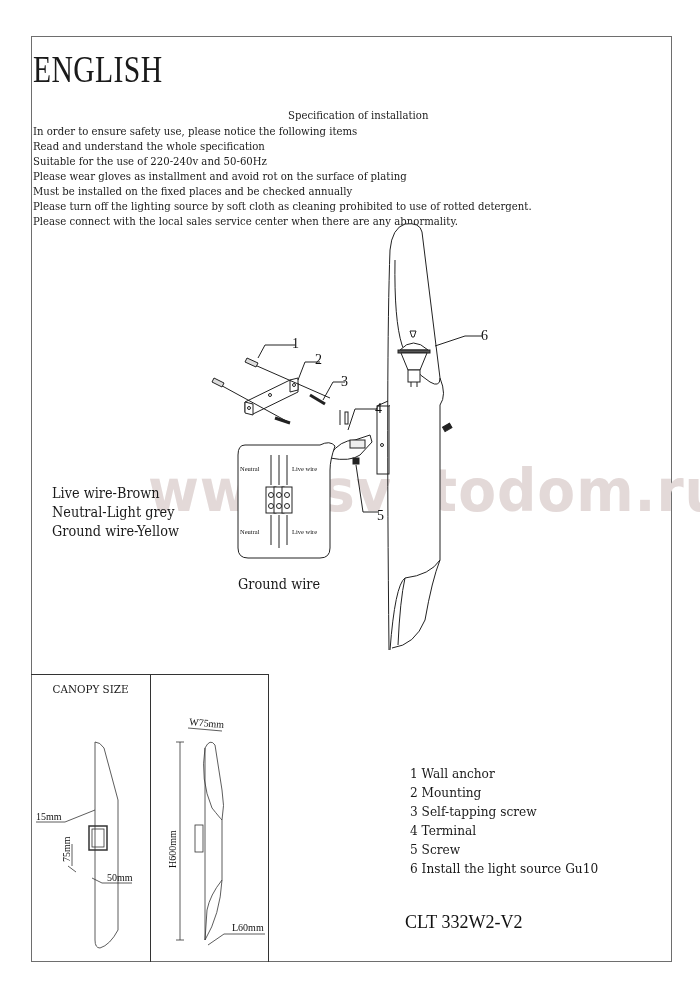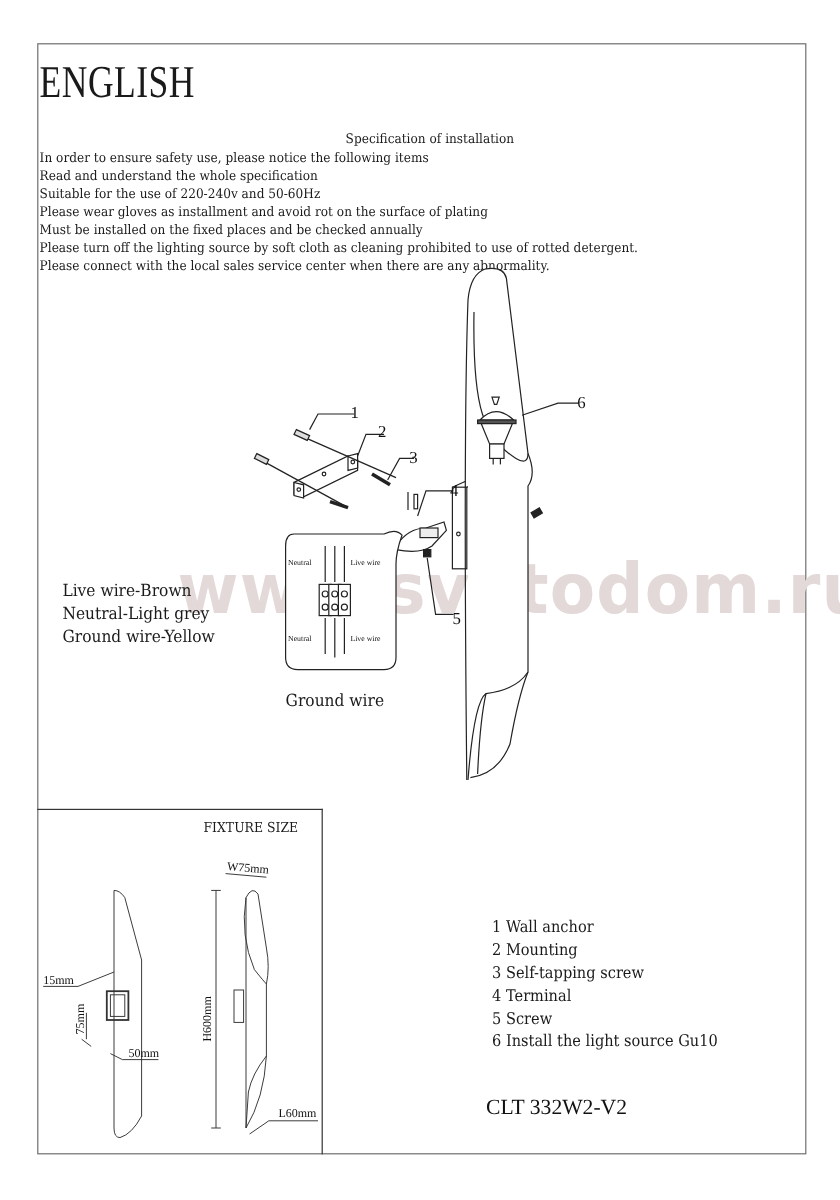--- a/index.html
+++ b/index.html
@@ -192,22 +192,22 @@
 </svg>
 
 <div class="wire-legend">
   <div>Live wire-Brown</div>
   <div>Neutral-Light grey</div>
   <div>Ground wire-Yellow</div>
 </div>
 <div class="ground-label">Ground wire</div>
 
 <div class="size-table">
-  <div class="size-col fixture">
-    <div class="size-head">FIXTURE SIZE</div>
+  <div class="size-col canopy">
+    <div class="size-head">CANOPY SIZE</div>
   </div>
 </div>
 
 <div class="parts">
   <div>1 Wall anchor</div>
   <div>2 Mounting</div>
   <div>3 Self-tapping screw</div>
   <div>4 Terminal</div>
   <div>5 Screw</div>
   <div>6 Install the light source Gu10</div>

